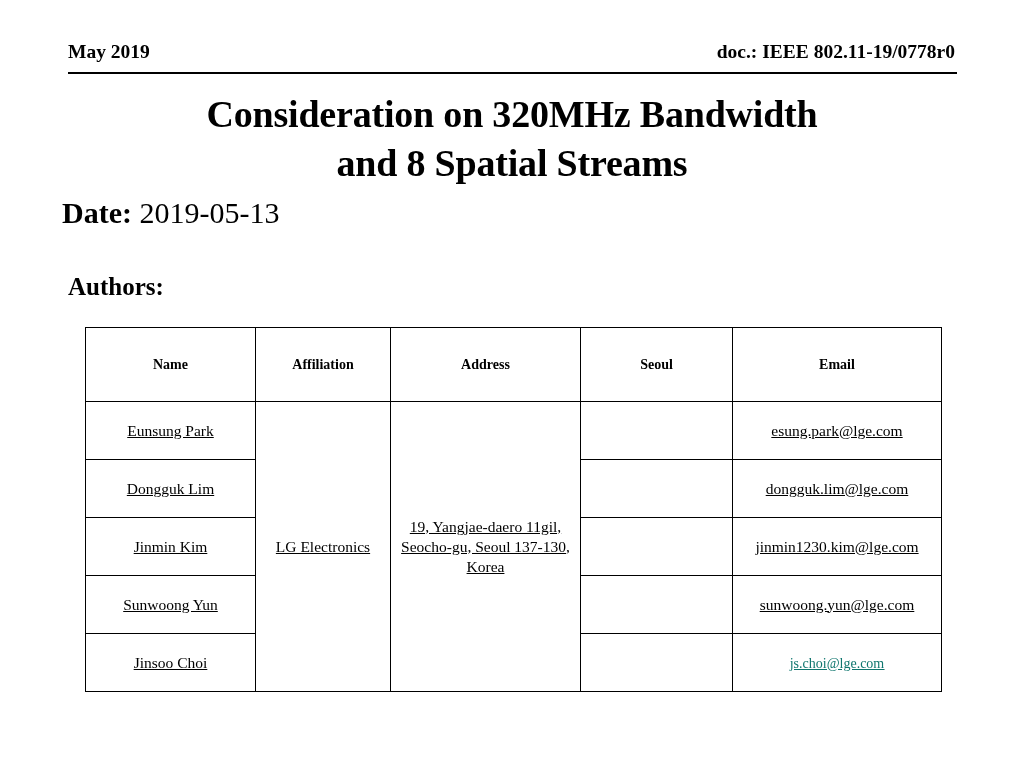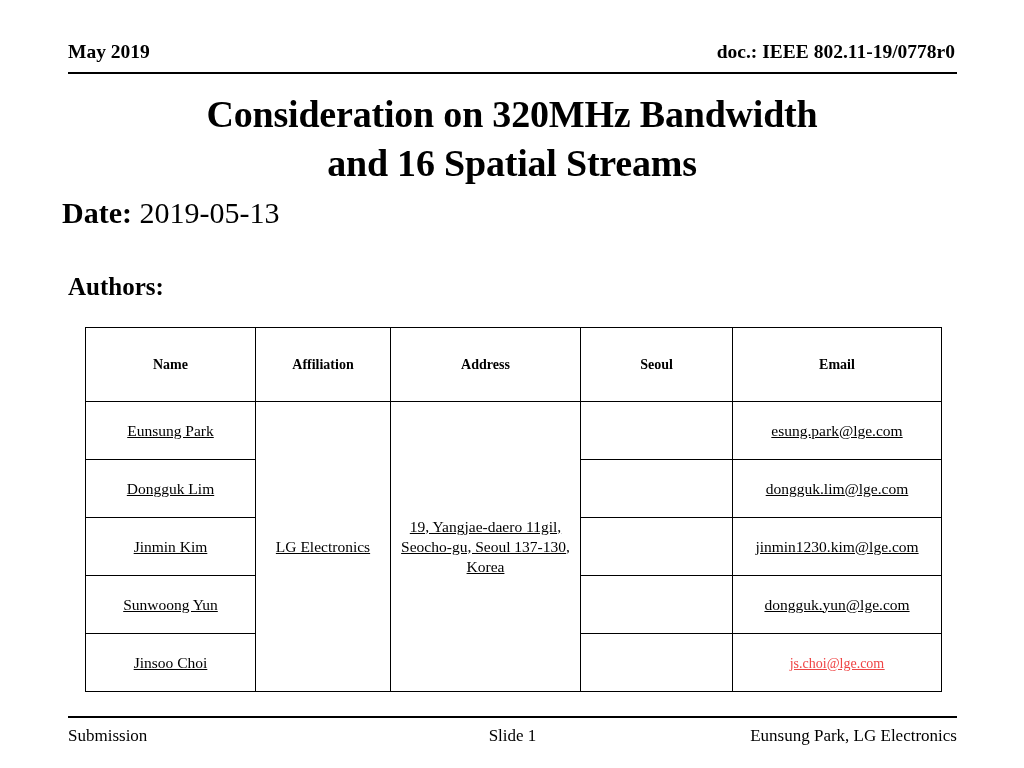--- a/index.html
+++ b/index.html
@@ -124,21 +124,21 @@
     font-size: 14.5px;
     line-height: 20px;
   }
   td.cell-affiliation {
     font-size: 15.5px;
   }
   td.cell-email {
     font-size: 14px;
   }
   .email-link {
-    color: #ef4444;
+    color: #0f766e;
     text-decoration: underline;
     font-size: 14px;
     cursor: pointer;
   }
 
   
   col.col-name        { width: 170px; }
   col.col-affiliation { width: 135px; }
   col.col-address     { width: 190px; }
   col.col-phone       { width: 152px; }
@@ -180,21 +180,21 @@
 
 <div class="slide">
 
   <div class="slide-header">
     <div class="header-date">May 2019</div>
     <div class="header-doc">doc.: IEEE 802.11-19/0778r0</div>
   </div>
 
   <div class="title-block">
     <h1 class="slide-title">Consideration on 320MHz Bandwidth
-and 16 Spatial Streams</h1>
+and 8 Spatial Streams</h1>
     <div class="date-line">
       <span class="date-label">Date:</span>
       <span class="date-value">2019-05-13</span>
     </div>
   </div>
 
   <div class="authors-heading">Authors:</div>
 
   <div class="authors-table-wrap">
     <table class="authors-table">
@@ -228,30 +228,25 @@
           <td class="cell-email">dongguk.lim@lge.com</td>
         </tr>
         <tr>
           <td class="cell-name">Jinmin Kim</td>
           <td class="cell-phone"></td>
           <td class="cell-email">jinmin1230.kim@lge.com</td>
         </tr>
         <tr>
           <td class="cell-name">Sunwoong Yun</td>
           <td class="cell-phone"></td>
-          <td class="cell-email">dongguk.yun@lge.com</td>
+          <td class="cell-email">sunwoong.yun@lge.com</td>
         </tr>
         <tr>
           <td class="cell-name">Jinsoo Choi</td>
           <td class="cell-phone"></td>
           <td class="cell-email"><span class="email-link">js.choi@lge.com</span></td>
         </tr>
       </tbody>
     </table>
   </div>
 
-  <div class="slide-footer">
-    <div class="footer-left">Submission</div>
-    <div class="footer-center">Slide 1</div>
-    <div class="footer-right">Eunsung Park, LG Electronics</div>
-  </div>
 
 </div>
 
 </body></html>

